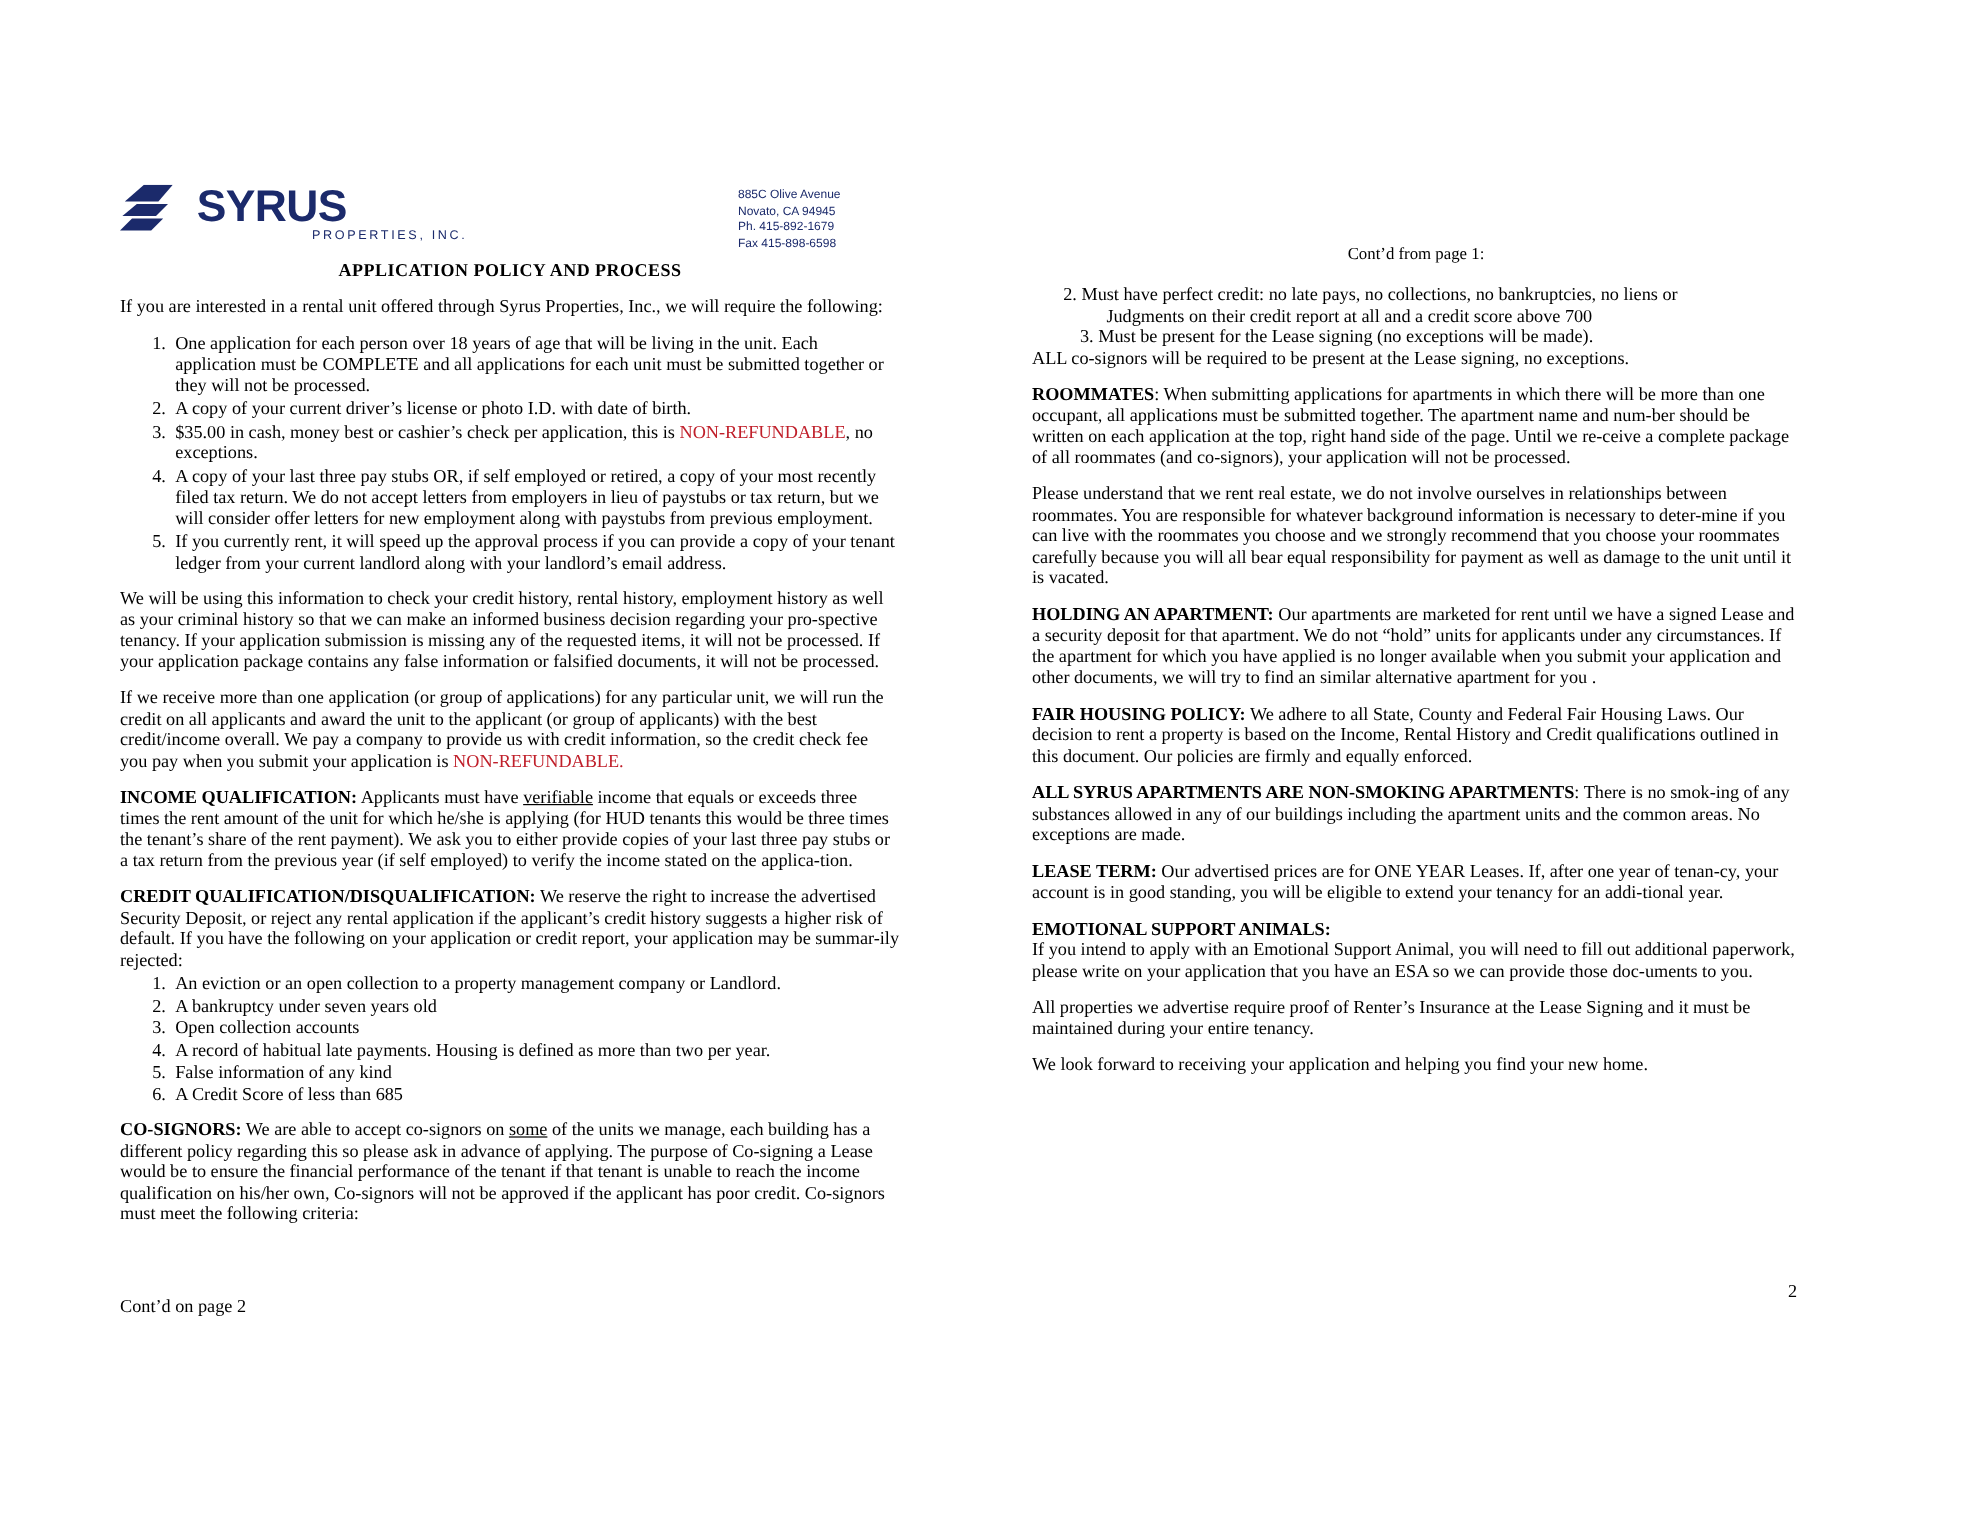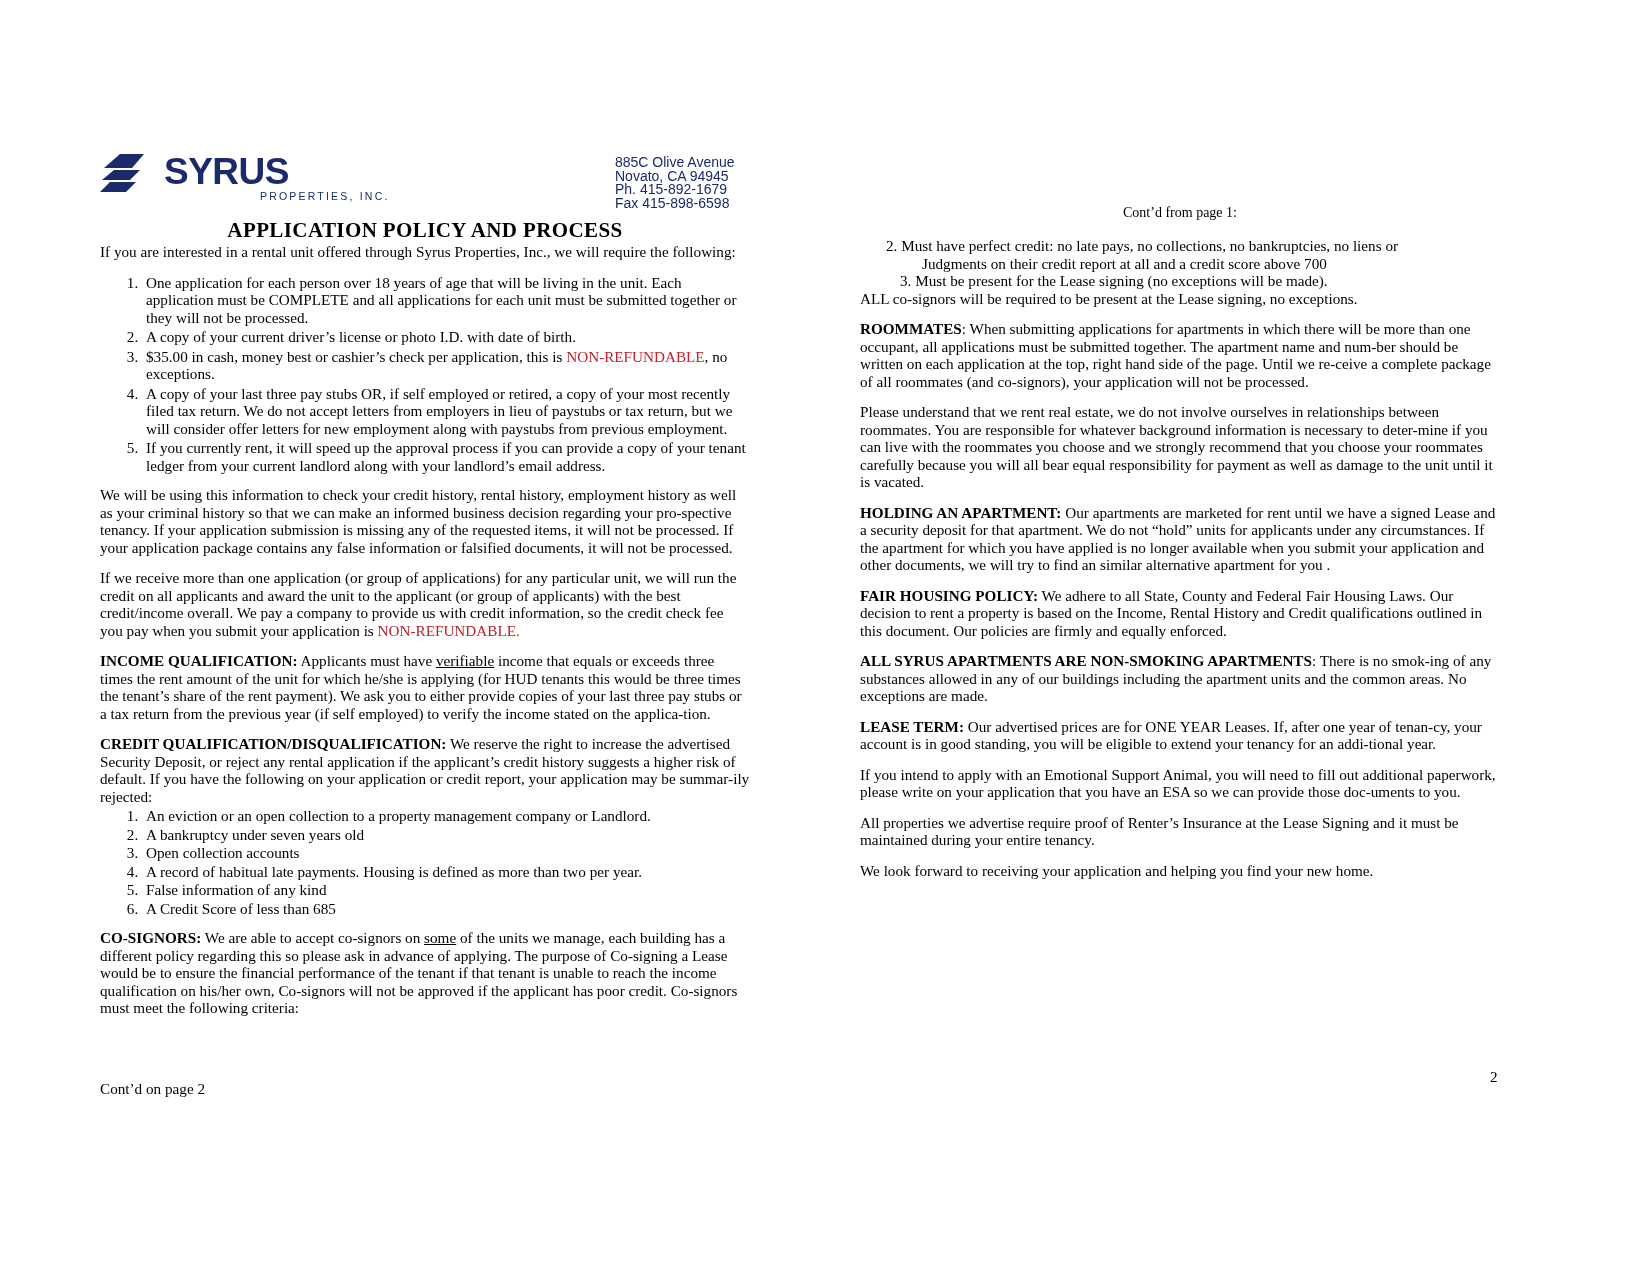--- a/index.html
+++ b/index.html
@@ -60,33 +60,33 @@
     letter-spacing: 2.2px;
     color: #1b2a6b;
   }
 
   
   .address {
     position: absolute;
     left: 615px;
     top: 156px;
     font-family: "Liberation Sans", sans-serif;
-    font-size: 14px;
+    font-size: 10px;
     line-height: 13.5px;
     color: #1b2a6b;
     white-space: pre-line;
   }
 
   
   .doc-title {
     text-align: center;
     font-weight: bold;
-    font-size: 21px;
+    font-size: 15px;
     letter-spacing: 0.4px;
-    margin: 6px 0 0 0;
+    margin: 6px 0 12px 0;
   }
   p {
     margin: 0 0 13px 0;
     font-size: 15.2px;
     line-height: 17.5px;
     text-align: left;
   }
   .tight { margin-bottom: 0; }
   ol.numbered {
     margin: 2px 0 12px 0;
@@ -236,20 +236,23 @@
     </p>
 
     <p>
       <span class="sect-head">ALL SYRUS APARTMENTS ARE NON-SMOKING APARTMENTS</span><span>:  There is no smok-ing of any substances allowed in any of our buildings including the apartment units and the common areas.  No exceptions are made.</span>
     </p>
 
     <p>
       <span class="sect-head">LEASE TERM:</span><span>  Our advertised prices are for ONE YEAR Leases.  If, after one year of tenan-cy, your account is in good standing, you will be eligible to extend your tenancy for an addi-tional year.</span>
     </p>
 
+    <p class="tight">
+      <span class="sect-head">EMOTIONAL SUPPORT ANIMALS:</span>
+    </p>
     <p>If you intend to apply with an Emotional Support Animal, you will need to fill out additional paperwork, please write on your application that you have an ESA so we can provide those doc-uments to you.</p>
 
     <p>All properties we advertise require proof of Renter’s Insurance at the Lease Signing and it must be maintained during your entire tenancy.</p>
 
     <p>We look forward to receiving your application and helping you find your new home.</p>
   </div>
 
   <div class="pagenum">2</div>
 
 </div>

